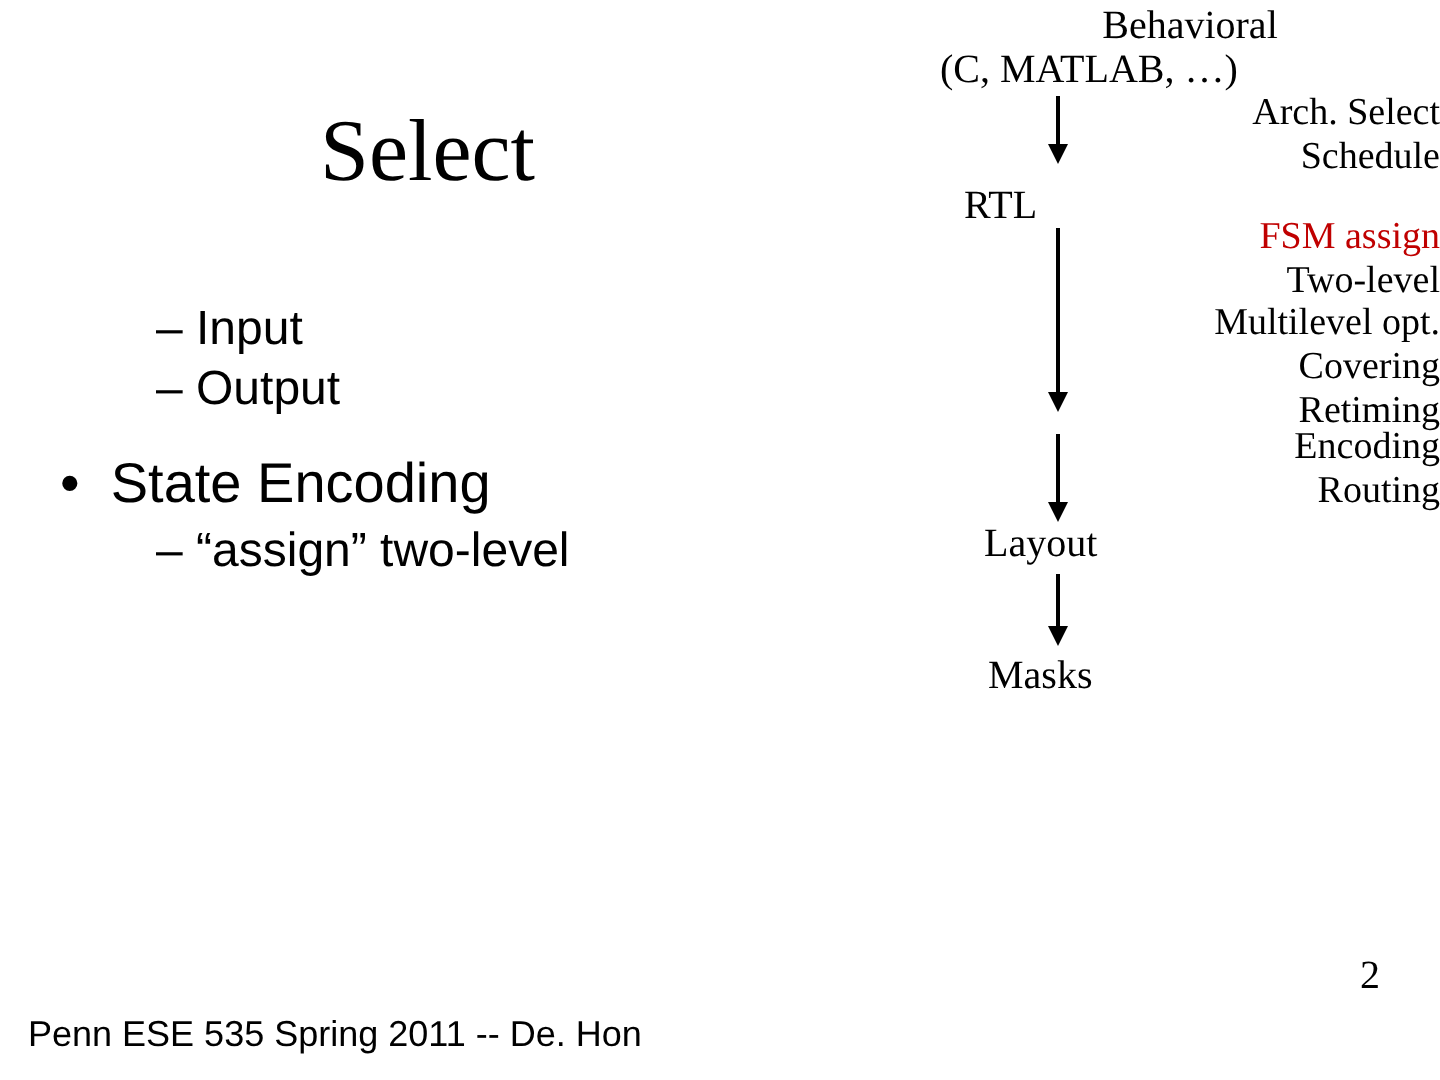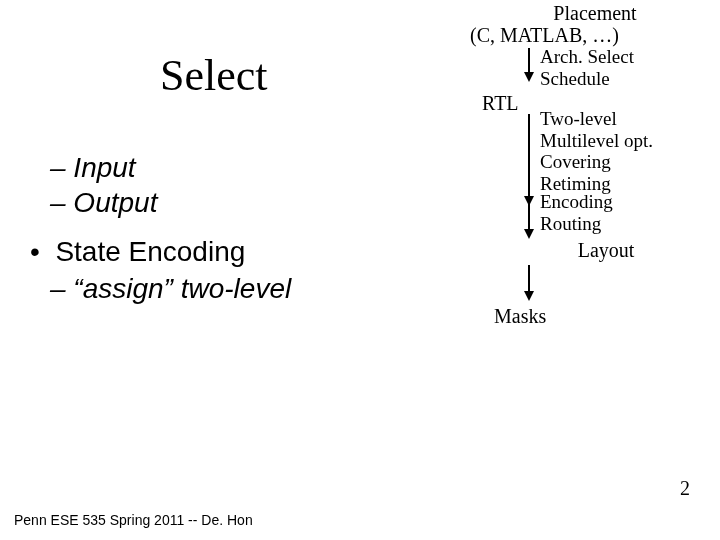--- a/index.html
+++ b/index.html
@@ -26,52 +26,53 @@
   }
   .left-col {
     position: absolute;
     top: 150px;
     left: 30px;
     font-family: Arial, Helvetica, sans-serif;
     font-size: 28px;
     line-height: 1.25;
   }
   .left-col .l1 { margin-bottom: 2px; }
-  .left-col .l2 { margin-left: 20px; font-size: 28px; margin-bottom: 0px; font-style: italic;}
+  .left-col .l2 { margin-left: 48px; font-size: 24px; margin-bottom: 0px;}
   .left-col .gap { height: 14px; }
   .right-col {
     position: absolute;
     top: 2px;
     left: 470px;
     width: 250px;
     font-size: 20px;
   }
   .stage {
     text-align: left;
     margin: 0;
     line-height: 1.1;
   }
   .side {
     margin-left: 70px;
     font-size: 19px;
     line-height: 1.15;
+    text-align: right;
   }
   .side .row { white-space: nowrap; }
   .red { color: #c00000; }
   .arrow {
     display: block;
     margin: 4px 0 4px 52px;
   }
   .arrow svg { display: block; }
   .footer {
     position: absolute;
     bottom: 12px;
     left: 14px;
     font-family: Arial, Helvetica, sans-serif;
-    font-size: 14px;
+    font-size: 18px;
     color: #000;
   }
   .pagenum {
     position: absolute;
     bottom: 40px;
     right: 30px;
     font-size: 20px;
     font-family: "Times New Roman", Times, serif;
   }
 </style>
@@ -85,57 +86,58 @@
   <div class="left-col">
     <div class="l2">–&nbsp;<span>Input</span></div>
     <div class="l2">–&nbsp;<span>Output</span></div>
     <div class="gap"></div>
     <div class="l1">•&nbsp;&nbsp;<span>State Encoding</span></div>
     <div class="l2">–&nbsp;<span>“assign” two-level</span></div>
   </div>
 
   <div class="right-col">
     <div class="stage" style="margin-left:20px;">
-      <div style="text-align:center;margin-left:-20px;">Placement</div>
+      <div style="text-align:center;margin-left:-20px;">Behavioral</div>
       <div style="text-align:left;margin-left:-20px;">(C, MATLAB, …)</div>
     </div>
     <span class="arrow" style="margin-top:2px;margin-bottom:2px;">
       <svg width="14" height="34">
           <line x1="7" y1="0" x2="7" y2="26" stroke="#000" stroke-width="2"></line>
           <polygon points="2,24 12,24 7,34" fill="#000"></polygon>
         </svg>
     </span>
     <div class="side" style="margin-top:-38px;">
       <div class="row">Arch. Select</div>
       <div class="row">Schedule</div>
     </div>
     <div class="stage" style="margin-left:12px;margin-top:2px;">RTL</div>
     <span class="arrow" style="margin-top:0px;margin-bottom:0px;">
       <svg width="14" height="92">
           <line x1="7" y1="0" x2="7" y2="84" stroke="#000" stroke-width="2"></line>
           <polygon points="2,82 12,82 7,92" fill="#000"></polygon>
         </svg>
     </span>
     <div class="side" style="margin-top:-98px;">
+      <div class="row red">FSM assign</div>
       <div class="row">Two-level</div>
       <div class="row">Multilevel opt.</div>
       <div class="row">Covering</div>
       <div class="row">Retiming</div>
     </div>
     <span class="arrow" style="margin-top:0px;margin-bottom:0px;">
       <svg width="14" height="44">
           <line x1="7" y1="0" x2="7" y2="36" stroke="#000" stroke-width="2"></line>
           <polygon points="2,34 12,34 7,44" fill="#000"></polygon>
         </svg>
     </span>
     <div class="side" style="margin-top:-48px;">
       <div class="row">Encoding</div>
       <div class="row">Routing</div>
     </div>
-    <div class="stage" style="margin-left:22px;margin-top:4px;text-align:center;">Layout</div>
+    <div class="stage" style="margin-left:22px;margin-top:4px;">Layout</div>
     <span class="arrow">
       <svg width="14" height="36">
           <line x1="7" y1="0" x2="7" y2="28" stroke="#000" stroke-width="2"></line>
           <polygon points="2,26 12,26 7,36" fill="#000"></polygon>
         </svg>
     </span>
     <div class="stage" style="margin-left:24px;">Masks</div>
   </div>
 
   <div class="pagenum">2</div>

